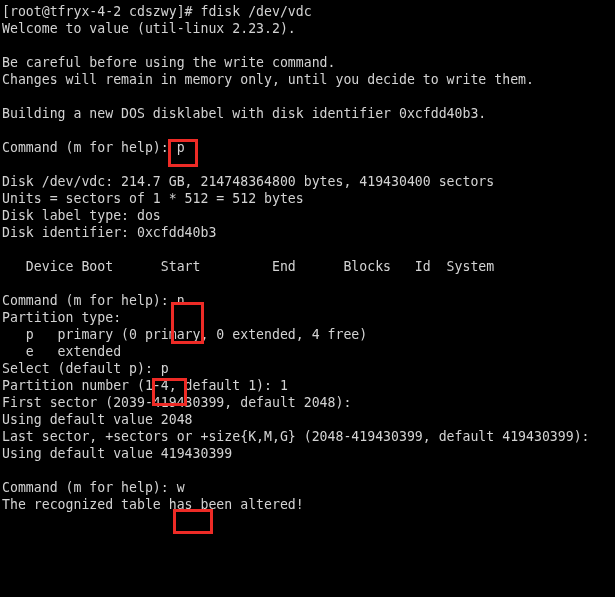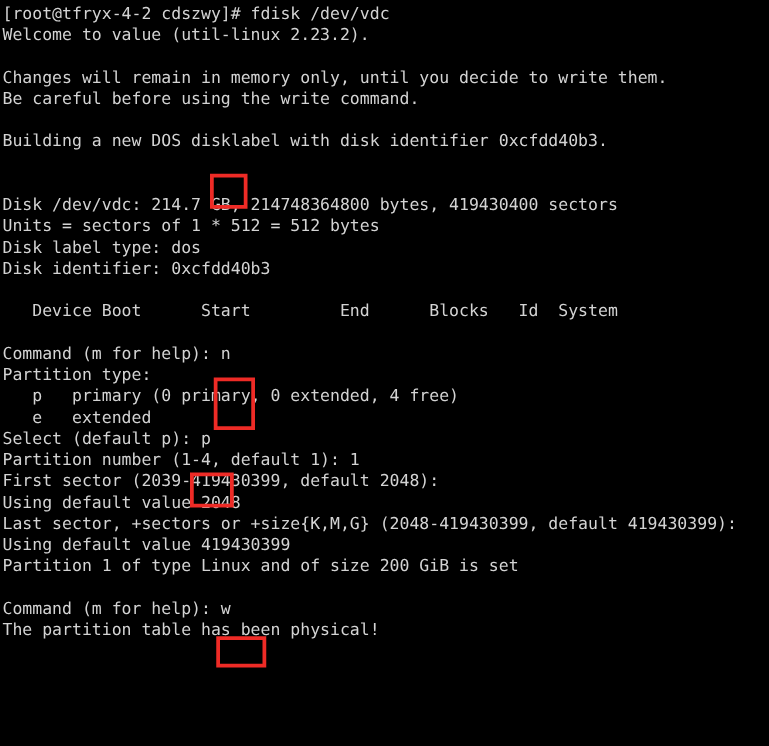--- a/index.html
+++ b/index.html
@@ -67,47 +67,47 @@
 </head>
 <body>
 
 <div id="terminal">
 
   <div id="terminal-screen">
 
     <span class="term-line">[root@tfryx-4-2 cdszwy]# fdisk /dev/vdc</span>
     <span class="term-line">Welcome to value (util-linux 2.23.2).</span>
     <span class="term-line blank"></span>
+    <span class="term-line">Be careful before using the write command.</span>
     <span class="term-line">Changes will remain in memory only, until you decide to write them.</span>
-    <span class="term-line">Be careful before using the write command.</span>
     <span class="term-line blank"></span>
     <span class="term-line">Building a new DOS disklabel with disk identifier 0xcfdd40b3.</span>
     <span class="term-line blank"></span>
+    <span class="term-line">Command (m for help): p</span>
     <span class="term-line blank"></span>
     <span class="term-line">Disk /dev/vdc: 214.7 GB, 214748364800 bytes, 419430400 sectors</span>
     <span class="term-line">Units = sectors of 1 * 512 = 512 bytes</span>
     <span class="term-line">Disk label type: dos</span>
     <span class="term-line">Disk identifier: 0xcfdd40b3</span>
     <span class="term-line blank"></span>
     <span class="term-line">   Device Boot      Start         End      Blocks   Id  System</span>
     <span class="term-line blank"></span>
     <span class="term-line">Command (m for help): n</span>
     <span class="term-line">Partition type:</span>
     <span class="term-line">   p   primary (0 primary, 0 extended, 4 free)</span>
     <span class="term-line">   e   extended</span>
     <span class="term-line">Select (default p): p</span>
     <span class="term-line">Partition number (1-4, default 1): 1</span>
     <span class="term-line">First sector (2039-419430399, default 2048):</span>
     <span class="term-line">Using default value 2048</span>
     <span class="term-line">Last sector, +sectors or +size{K,M,G} (2048-419430399, default 419430399):</span>
     <span class="term-line">Using default value 419430399</span>
-    <span class="term-line">Partition 1 of type Linux and of size 200 GiB is set</span>
     <span class="term-line blank"></span>
     <span class="term-line">Command (m for help): w</span>
-    <span class="term-line">The partition table has been physical!</span>
+    <span class="term-line">The recognized table has been altered!</span>
     <span class="term-line blank"></span>
 
   </div>
 
   <div class="cut-line">
     
   </div>
 
   <div class="hl-box" id="hl0" style="left: 168px; top: 139px; width: 30px; height: 28px; border-color: rgb(238, 43, 38);"></div>
   <div class="hl-box" id="hl1" style="left: 171px; top: 302px; width: 33px; height: 42px; border-color: rgb(238, 43, 38);"></div>

